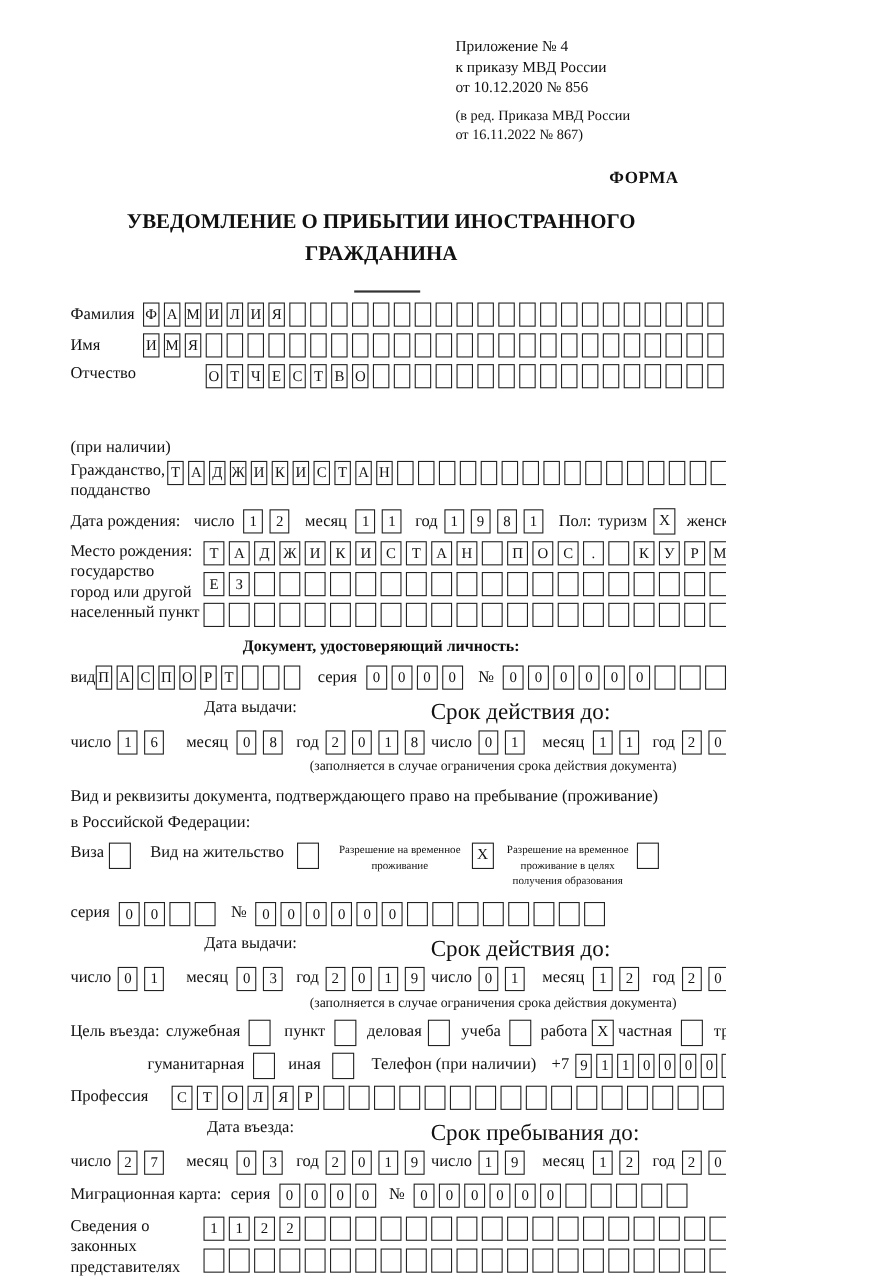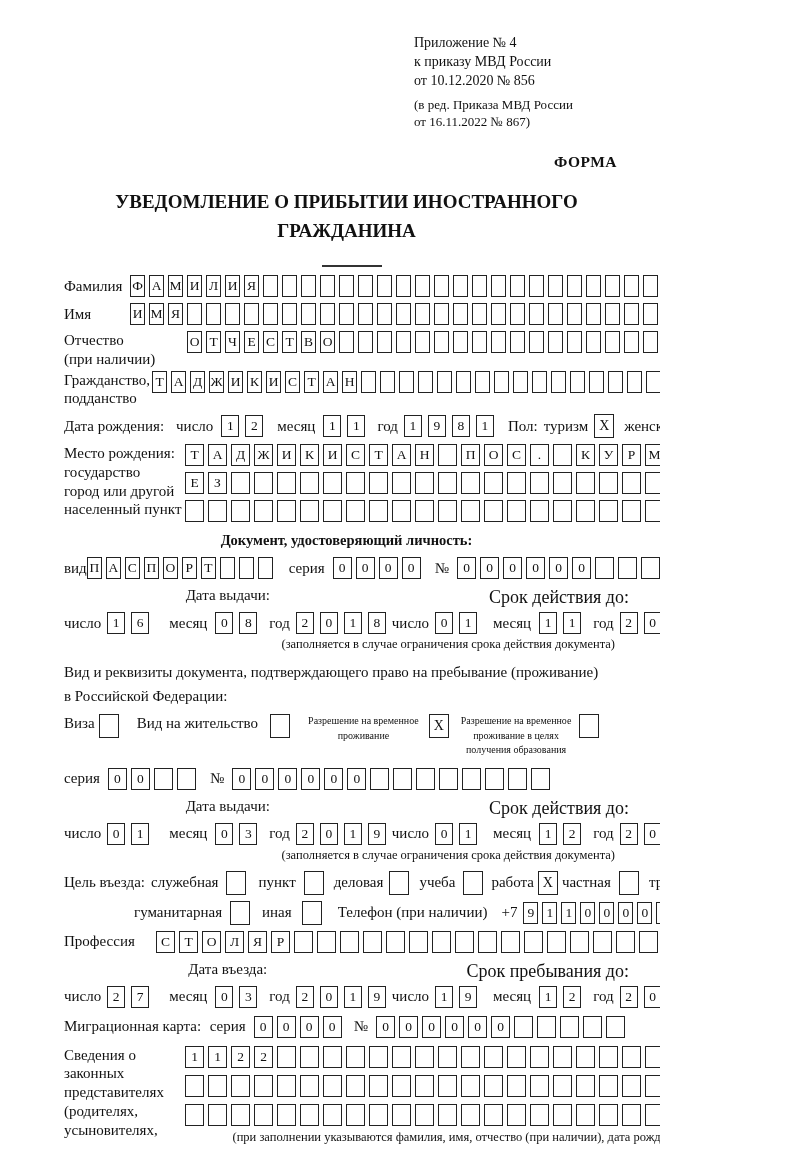--- a/index.html
+++ b/index.html
@@ -28,28 +28,28 @@
   .wide .cell{width:17px;}
   .dt .cell{width:16px;margin-right:6px;}
 
   
   .chk{display:inline-block;flex:none;width:18px;height:22px;border:1.6px solid #222;
        font-size:14px;line-height:22px;text-align:center;vertical-align:middle;}
 
   .w66{width:66px;flex:none;}
   .w88{width:88px;flex:none;}
   .w121{width:121px;flex:none;}
-  .w123{width:123px;flex:none;}
+  .w123{width:123px;flex:none;gap:48px;}
   .w92{width:92px;flex:none;}
 
   .doc-head{text-align:center;font-weight:bold;font-size:14.5px;margin:10px 0 8px 0;}
 
   .dates-hdr{display:flex;margin:8px 0 4px 0;}
   .dh-left{width:400px;text-align:center;font-size:15px;}
-  .dh-right{width:290px;text-align:right;font-size:18px;}
+  .dh-right{width:290px;text-align:left;font-size:21px;}
   .date-pair{display:flex;align-items:center;}
   .dp-left{width:400px;display:flex;align-items:center;}
   .dp-right{display:flex;align-items:center;}
   .note{font-size:12.5px;text-align:right;margin:3px 14px 8px 0;}
 
   .mr4{margin-right:4px;}.mr6{margin-right:6px;}.mr8{margin-right:8px;}
   .mr10{margin-right:10px;}.mr12{margin-right:12px;}.mr14{margin-right:14px;}
   .mr16{margin-right:16px;}.ml8{margin-left:8px;}.ml10{margin-left:10px;}
   .ml12{margin-left:12px;}.ml18{margin-left:18px;}
 

